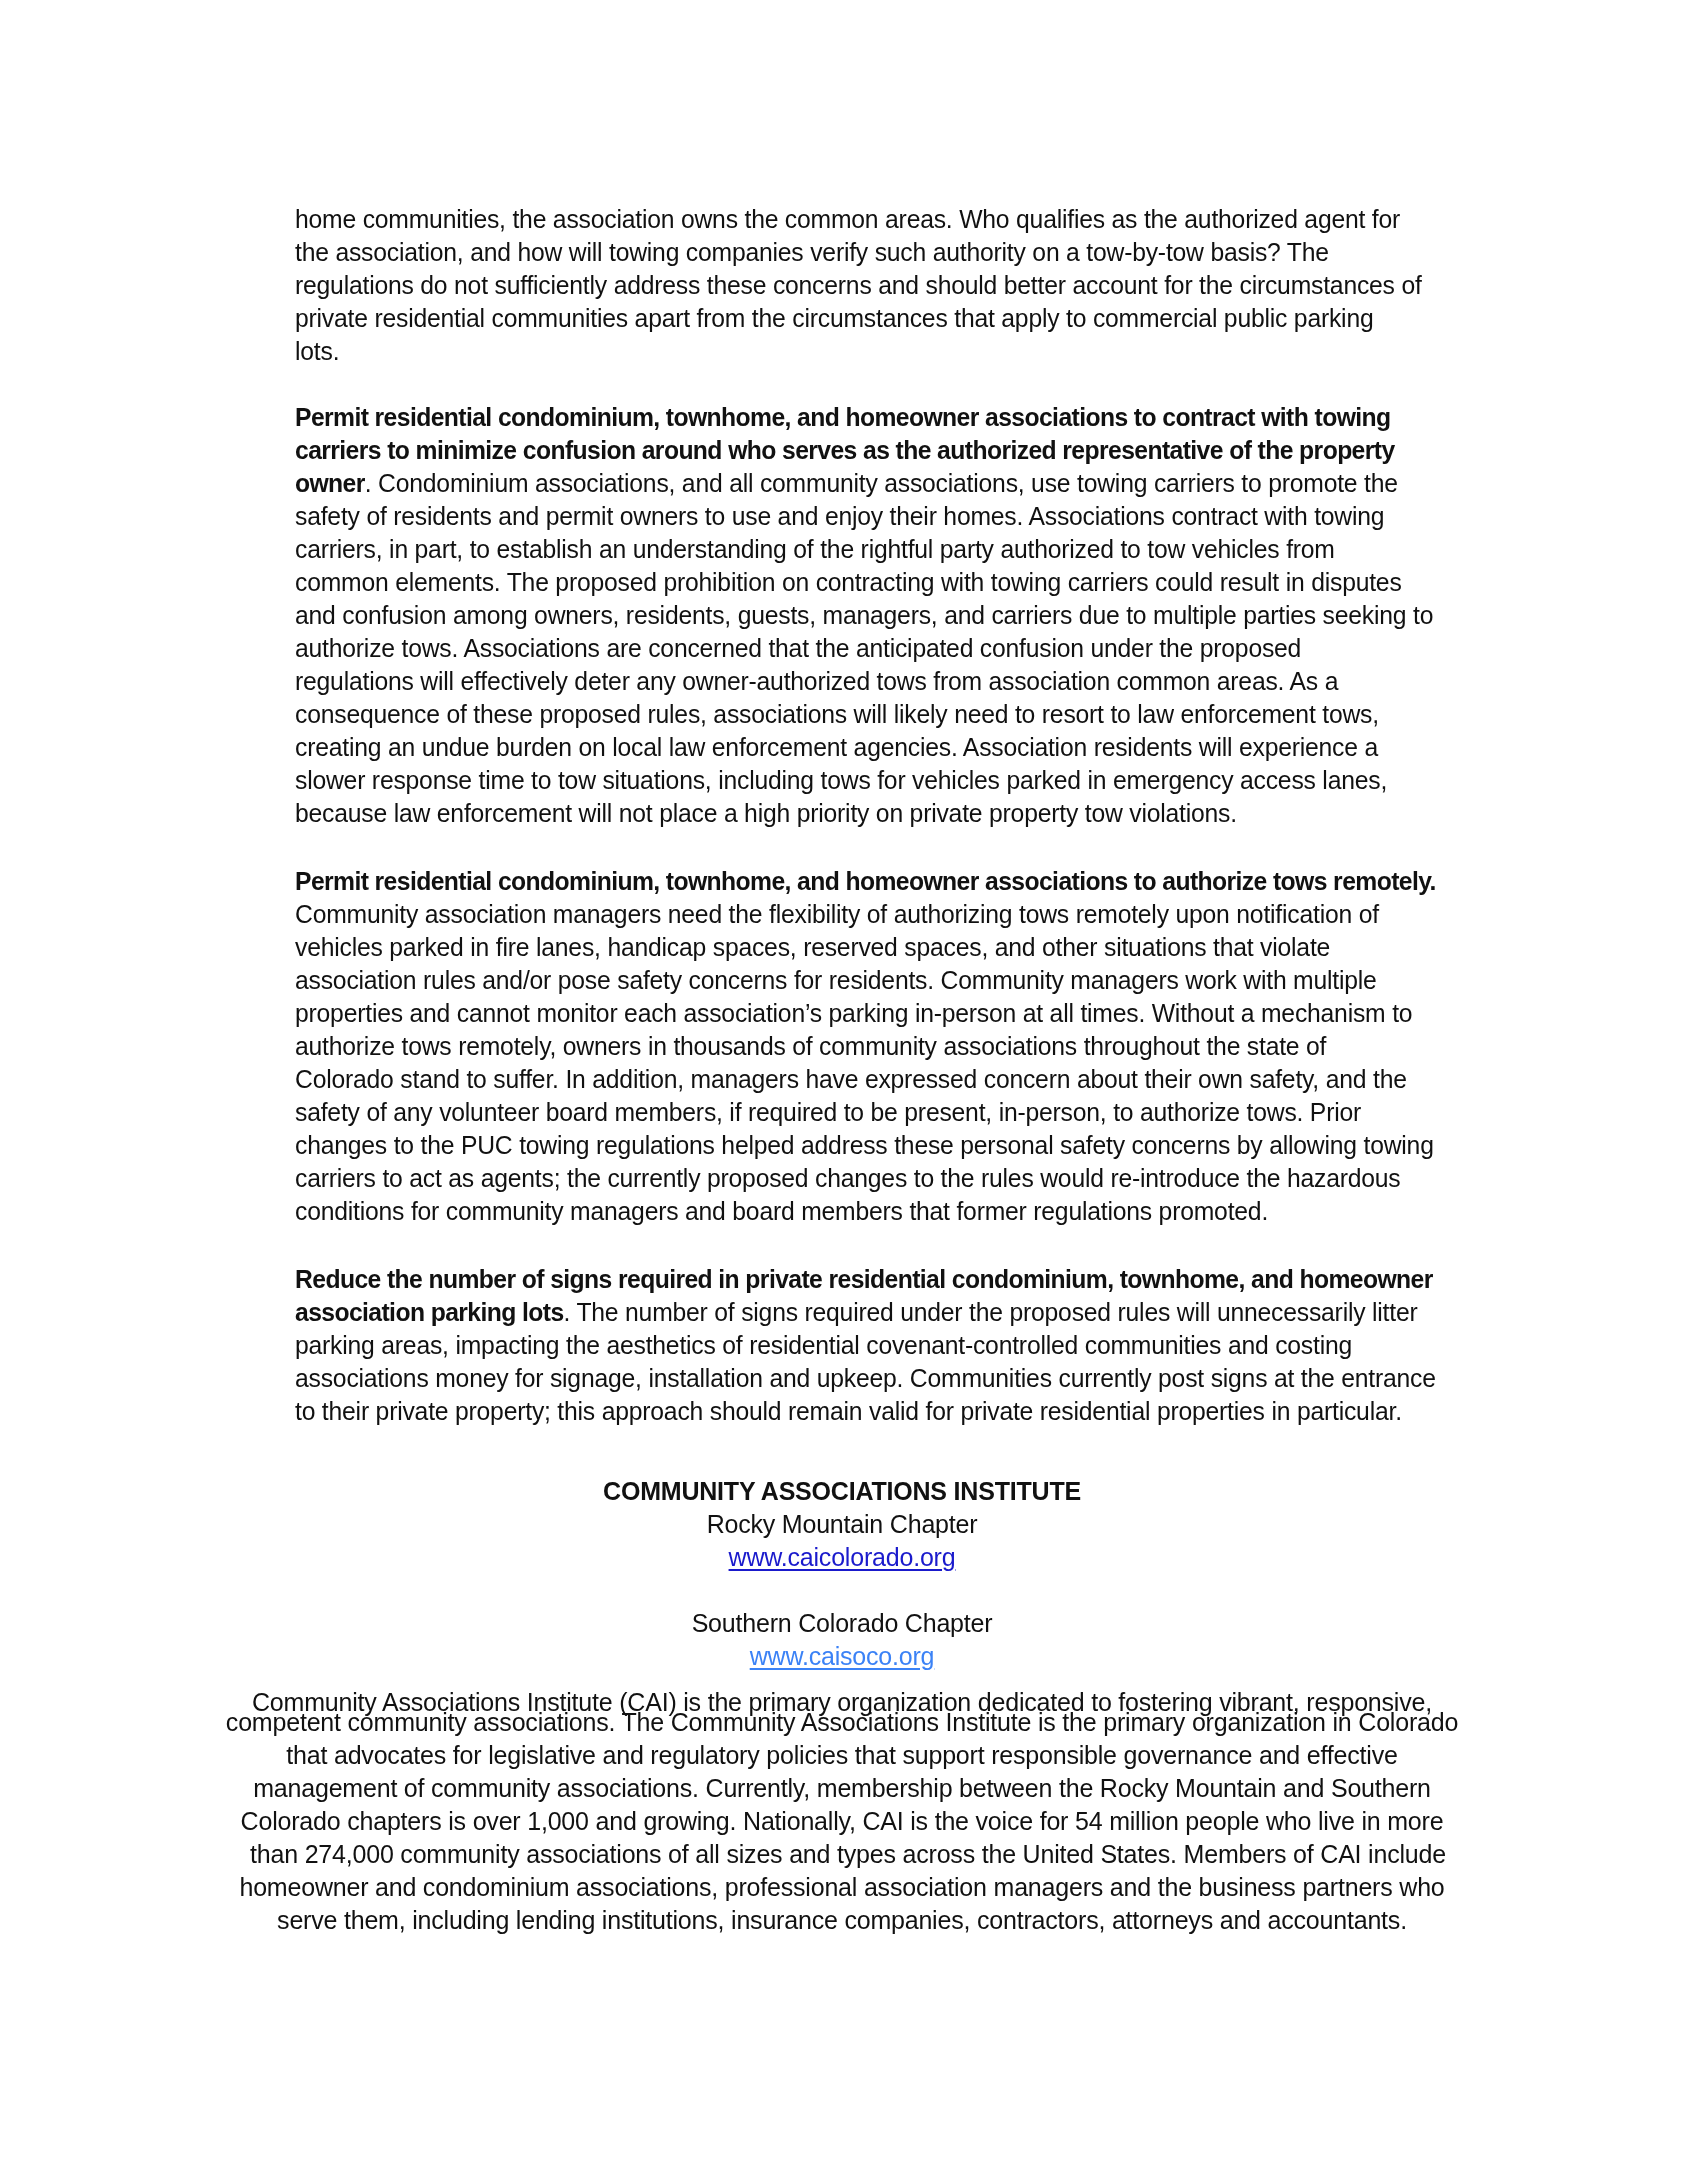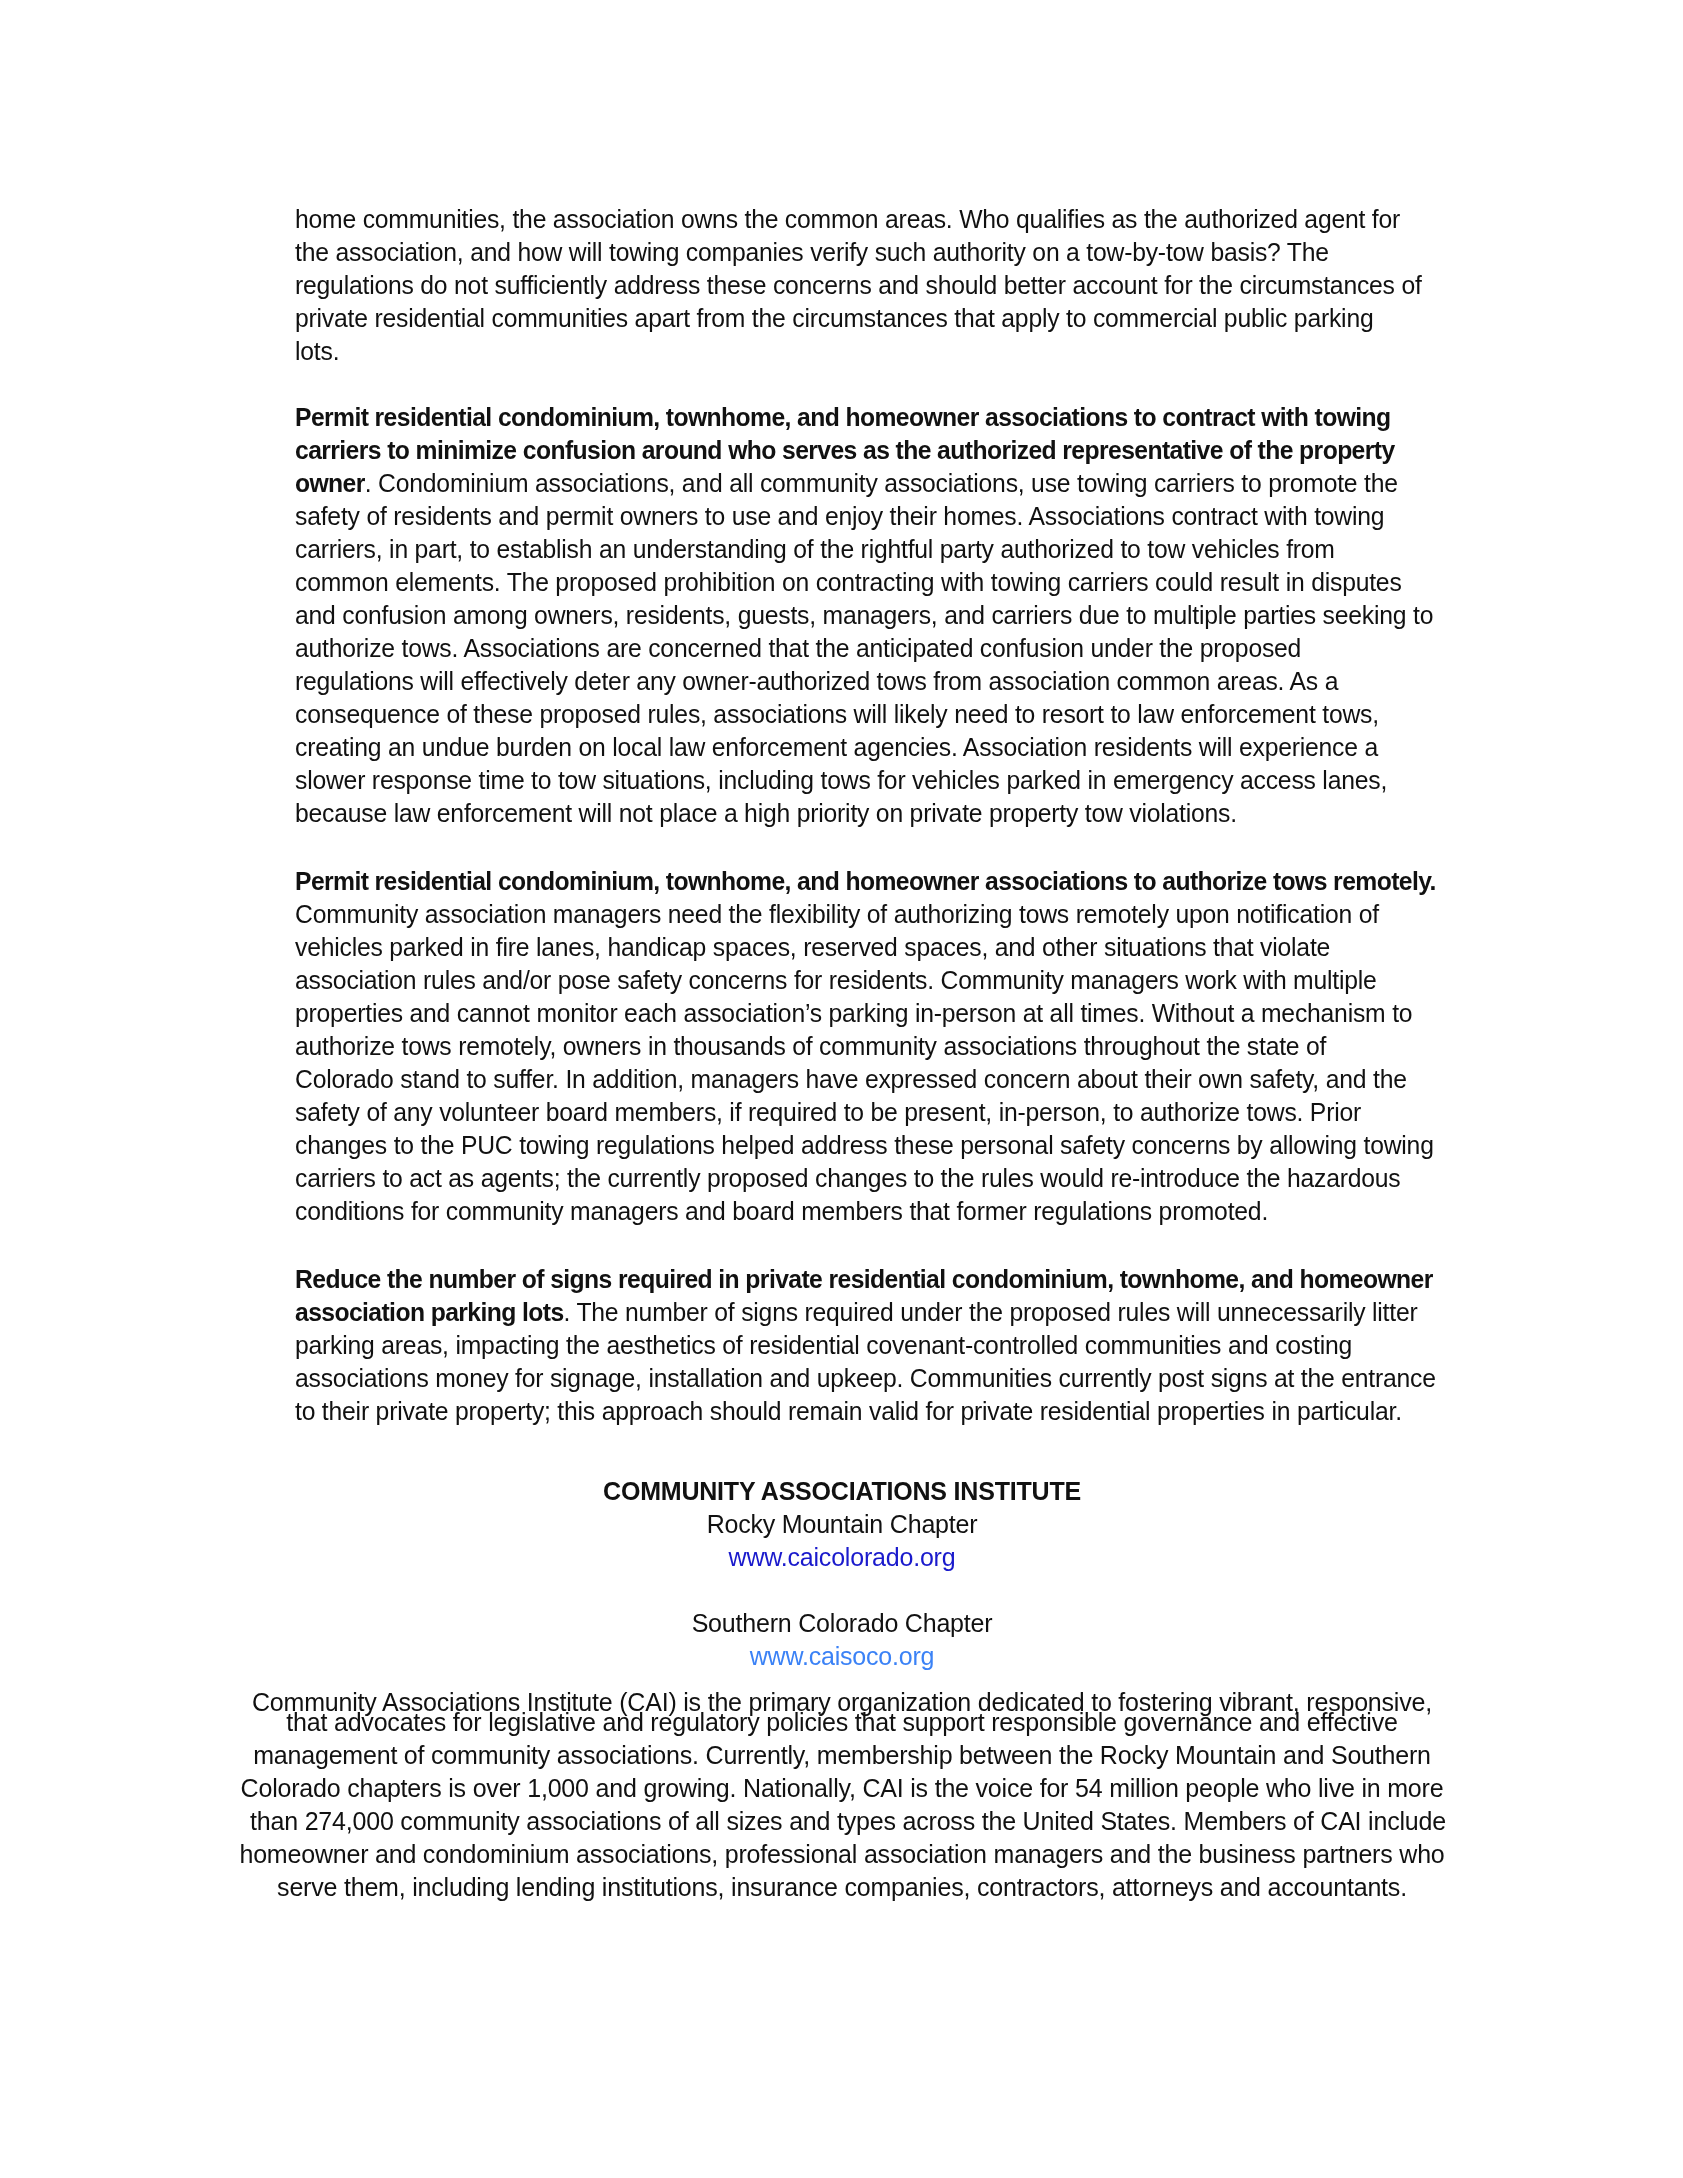--- a/index.html
+++ b/index.html
@@ -5,21 +5,21 @@
   html, body { margin: 0; padding: 0; background: #ffffff; }
   body { width: 1683px; height: 2178px; position: relative; overflow: hidden;
          font-family: "Liberation Sans", sans-serif; color: #111111; }
   .page { position: absolute; left: 0; top: 0; width: 1683px; height: 1858px; background: #fff; }
   .body-block { position: absolute; left: 295px; width: 1188px; }
   .line { display: block; height: 33px; line-height: 33px; font-size: 25px; white-space: nowrap; letter-spacing: -0.2px; }
   .line b { font-weight: bold; letter-spacing: -0.6px; }
   .center-block { position: absolute; left: 149px; width: 1386px; text-align: center; }
   .center-block .line { letter-spacing: -0.2px; }
   .title { font-weight: bold; text-align: center; }
-  a.link { color: #1a1acc; text-underline-offset: 3px; }
+  a.link { color: #1a1acc; text-decoration: underline; text-underline-offset: 3px; }
 </style>
 </head>
 <body>
 
 <div class="page">
 
   <div class="body-block" style="top:203px;">
     <span class="line" style="transform: scaleX(0.988); transform-origin: left center;"><b></b><span>home communities, the association owns the common areas. Who qualifies as the authorized agent for</span></span>
     <span class="line" style="transform: scaleX(0.988); transform-origin: left center;"><b></b><span>the association, and how will towing companies verify such authority on a tow-by-tow basis? The</span></span>
     <span class="line" style="transform: scaleX(0.988); transform-origin: left center;"><b></b><span>regulations do not sufficiently address these concerns and should better account for the circumstances of</span></span>
@@ -66,20 +66,21 @@
   </div>
 
   <div class="center-block" style="top:1475px;">
     <span class="line title"><span style="display: inline-block;">COMMUNITY ASSOCIATIONS INSTITUTE</span></span>
     <span class="line"><span style="display: inline-block;">Rocky Mountain Chapter</span></span>
     <span class="line"><span style="display: inline-block;"><a class="link" style="color: rgb(26, 26, 204);">www.caicolorado.org</a></span></span>
     <span class="line"><span style="display: inline-block;"></span></span>
     <span class="line"><span style="display: inline-block; text-align: center;">Southern Colorado Chapter</span></span>
     <span class="line"><span style="display: inline-block;"><a class="link" style="color: #3b82f6;">www.caisoco.org</a></span></span>
     <span class="line"><span style="display: inline-block; margin-top: 13px;">Community Associations Institute (CAI) is the primary organization dedicated to fostering vibrant, responsive,</span></span>
+    <span class="line"><span style="display: inline-block;">competent community associations. The Community Associations Institute is the primary organization in Colorado</span></span>
     <span class="line"><span style="display: inline-block;">that advocates for legislative and regulatory policies that support responsible governance and effective</span></span>
     <span class="line"><span style="display: inline-block; text-align: right;">management of community associations. Currently, membership between the Rocky Mountain and Southern</span></span>
     <span class="line"><span style="display: inline-block;">Colorado chapters is over 1,000 and growing. Nationally, CAI is the voice for 54 million people who live in more</span></span>
     <span class="line"><span style="display: inline-block; margin-left: 12px;">than 274,000 community associations of all sizes and types across the United States. Members of CAI include</span></span>
     <span class="line"><span style="display: inline-block;">homeowner and condominium associations, professional association managers and the business partners who</span></span>
     <span class="line"><span style="display: inline-block;">serve them, including lending institutions, insurance companies, contractors, attorneys and accountants.</span></span>
   </div>
 
 </div>
 

